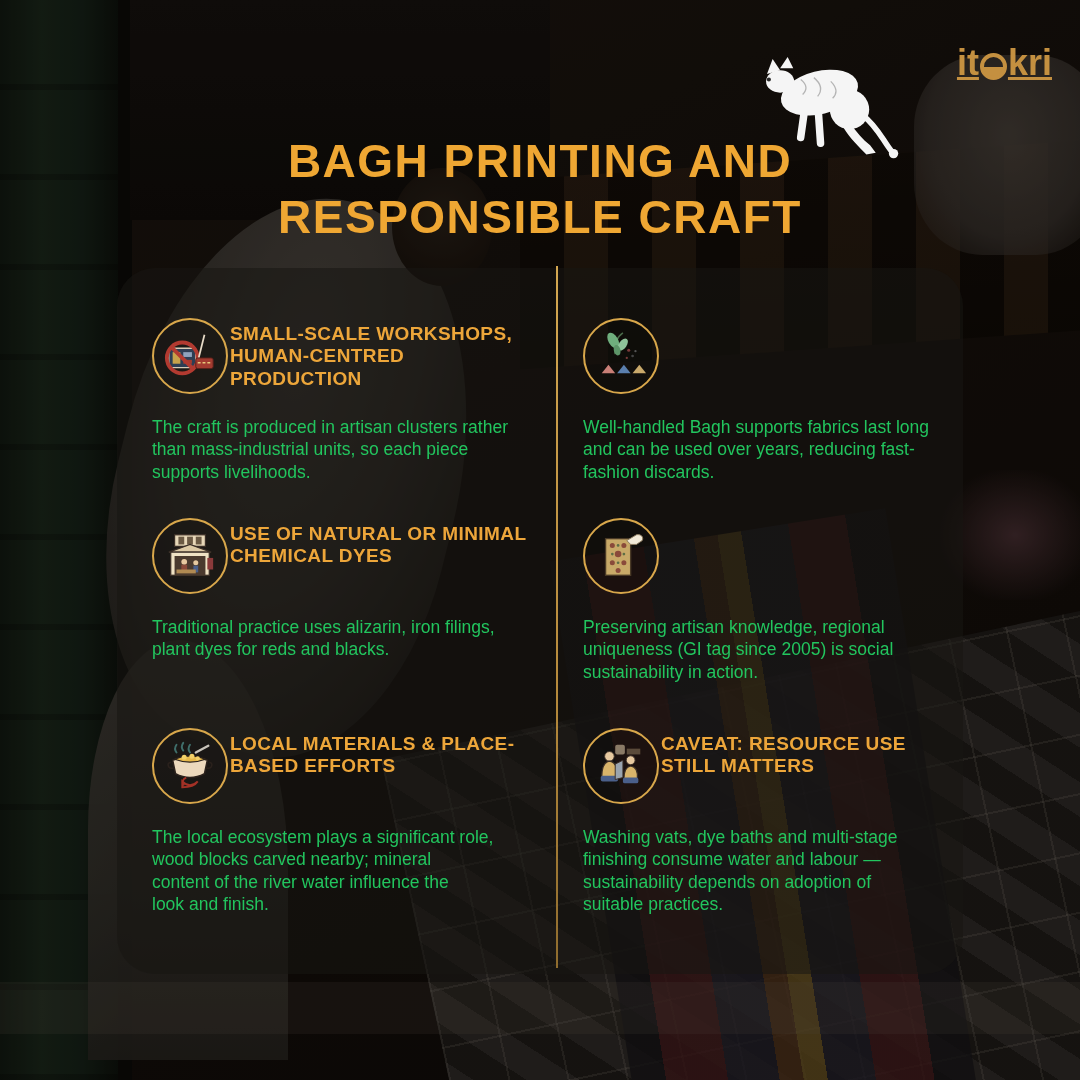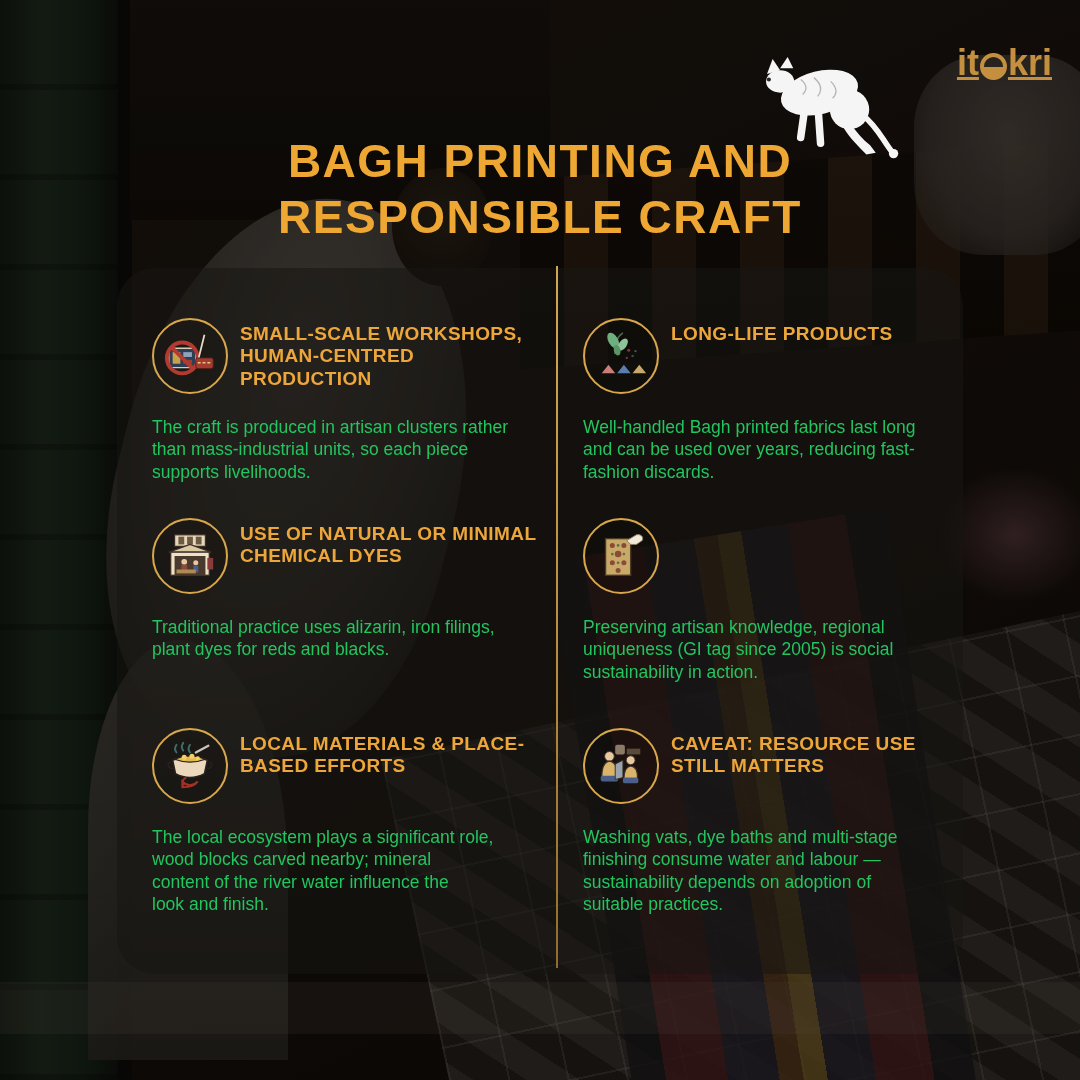--- a/index.html
+++ b/index.html
@@ -65,21 +65,21 @@
   .tiger{position:absolute;left:752px;top:52px;z-index:5;}
 
   
   .panel{position:absolute;left:117px;top:268px;width:846px;height:706px;z-index:1;
     border-radius:38px;background:rgba(24,22,19,.55);}
   .divider{position:absolute;left:556px;top:266px;width:2px;height:702px;z-index:3;
     background:linear-gradient(180deg,#d3a751 0%,#b68a3c 60%,#8f6c2e 100%);}
   .grid{position:absolute;left:152px;top:318px;width:811px;z-index:3;
     display:grid;grid-template-columns:388px 380px;column-gap:43px;
     grid-template-rows:200px 210px auto;}
-  .sec-head{display:flex;gap:12px;align-items:flex-start;}
+  .sec-head{display:flex;gap:2px;align-items:flex-start;}
   .icon-circle{width:72px;height:72px;border:2px solid #d8a74b;border-radius:50%;flex:none;
     display:flex;align-items:center;justify-content:center;background:rgba(0,0,0,.12);}
   .sec h3{margin:5px 0 0;font-size:19px;font-weight:700;color:#eda63a;line-height:1.18;
     letter-spacing:.4px;white-space:pre-line;text-transform:uppercase;}
   .sec p{margin:22px 0 0;font-size:17.5px;color:#22c55e;line-height:1.28;white-space:pre-line;}
 </style>
 </head>
 <body>
 
 <div class="bg-layer">
@@ -168,23 +168,22 @@
           <ellipse cx="24" cy="22" rx="3.4" ry="5.5" fill="#5c9468" transform="rotate(-15 24 22)"></ellipse>
           <circle cx="36" cy="22" r="1.6" fill="#7a3a3a"></circle>
             <circle cx="40" cy="28" r="1.4" fill="#444"></circle>
           <circle cx="34" cy="30" r="1.2" fill="#7a3a3a"></circle>
             <circle cx="43" cy="23" r="1.2" fill="#555"></circle>
           <polygon points="8,46 15,37 22,46" fill="#c97f77"></polygon>
           <polygon points="24,46 31,37 38,46" fill="#5a7fae"></polygon>
           <polygon points="40,46 47,37 54,46" fill="#c9a96b"></polygon>
         </svg>
       </div>
-      <h3>LONG-LIFE PRODUCTS</h3>
-    </div>
-    <p>Well-handled Bagh printed fabrics last long
+    </div>
+    <p>Well-handled Bagh supports fabrics last long
 and can be used over years, reducing fast-
 fashion discards.</p>
   </div>
 
   <div class="sec">
     <div class="sec-head">
       <div class="icon-circle">
         <svg width="54" height="54" viewBox="0 0 56 56">
           <rect x="12" y="6" width="32" height="12" fill="#e7d7b8" stroke="#3a2e26" stroke-width="1.3"></rect>
           <rect x="16" y="8" width="6" height="8" fill="#6b5a44"></rect>

